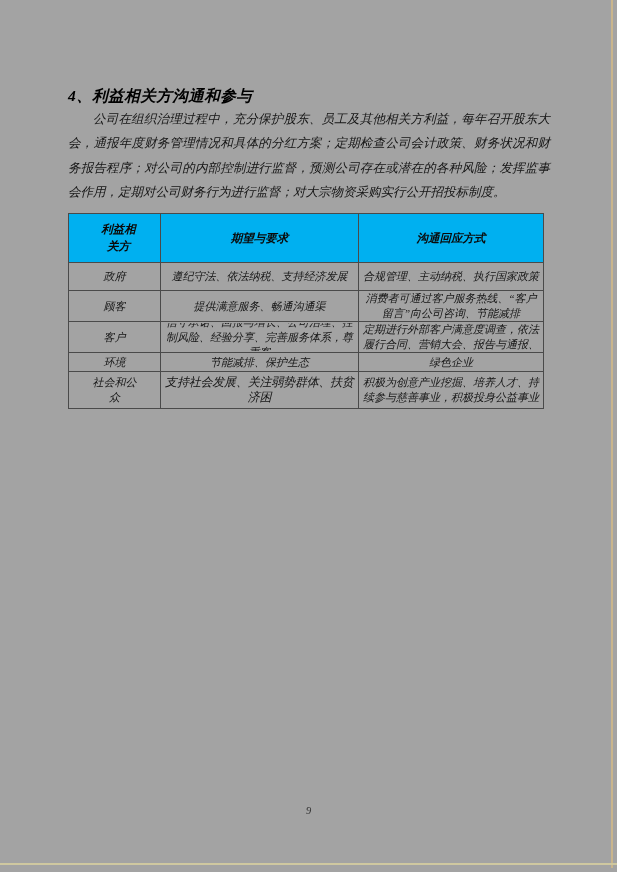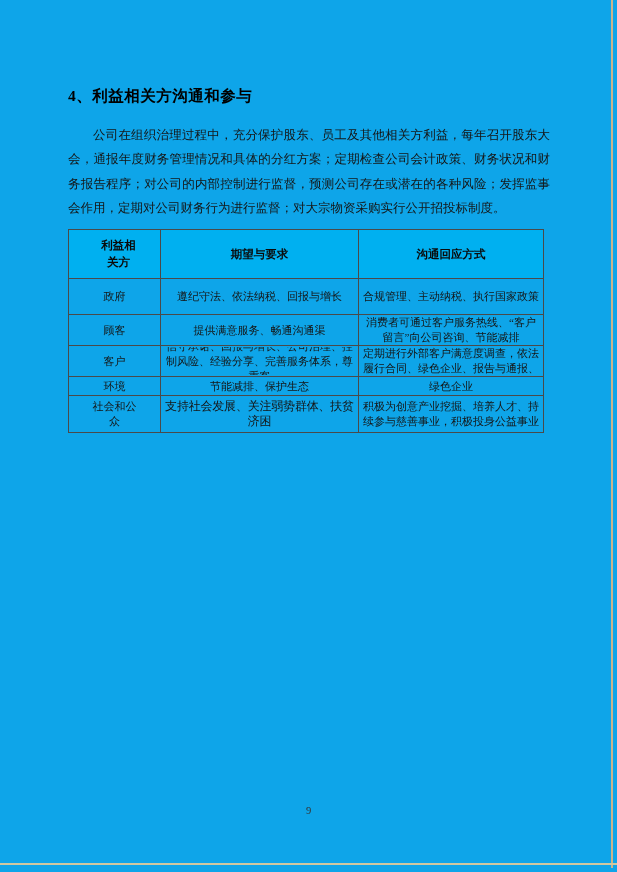--- a/index.html
+++ b/index.html
@@ -4,32 +4,31 @@
 <style>
   * { margin:0; padding:0; box-sizing:border-box; }
   html,body { background:#ffffff; }
   body {
     width:617px; height:872px;
     font-family:"Liberation Serif","DejaVu Serif",serif;
     color:#1a1a1a;
     position:relative;
     overflow:hidden;
   }
-  .page { position:absolute; inset:0; background:#0ea5e9; }
+  .page { position:absolute; inset:0; background:#a3a3a3;font-style:italic; }
   .edge-right { position:absolute; top:0; bottom:4px; left:611px; width:2px; background:#c9b58c; }
   .edge-bottom { position:absolute; left:0; right:0; top:863px; height:2px; background:#cfc8a0; }
 
   .content { position:absolute; left:68px; top:86px; width:482px; }
 
   h2.heading {
     font-size:15.5px; font-weight:bold; color:#000;
     letter-spacing:0.5px;
   }
   p.body-par {
-    margin-top:16px;
     font-size:12.5px; line-height:24.3px;
     text-align:justify; text-justify:inter-ideograph;
     text-indent:25px;
     color:#151515;
   }
 
   table.stk {
     margin-top:9px;
     border-collapse:collapse;
     table-layout:fixed;
@@ -53,21 +52,21 @@
   }
   table.stk th.c1h { padding:1px 20px; }
   table.stk td.c1d { padding:1px 19px; }
   .cw {
     display:flex; align-items:center; justify-content:center;
     overflow:hidden;
     line-height:15px;
     text-align:center;
   }
   .hw { height:46px; line-height:17px; }
-  tr.r1 .cw { height:33px; }
+  tr.r1 .cw { height:25px; }
   tr.r2 .cw { height:33px; }
   tr.r3 .cw { height:28px; }
   tr.r4 .cw { height:28px; }
   tr.r5 .cw { height:16px; }
   tr.r6 .cw { height:34px; }
   .tight { font-size:12px; letter-spacing:-0.2px; }
 
   .pagenum {
     position:absolute; left:0; top:805px; width:617px;
     text-align:center; font-size:10.5px; color:#333;
@@ -102,21 +101,21 @@
               <div class="cw hw">沟通回应方式</div>
             </th>
         </tr>
       </thead>
       <tbody>
         <tr class="r1">
           <td class="c1d">
               <div class="cw">政府</div>
             </td>
           <td>
-              <div class="cw">遵纪守法、依法纳税、回报与增长</div>
+              <div class="cw">遵纪守法、依法纳税、支持经济发展</div>
             </td>
           <td>
               <div class="cw">合规管理、主动纳税、执行国家政策</div>
             </td>
         </tr>
         <tr class="r3">
           <td class="c1d">
               <div class="cw">顾客</div>
             </td>
           <td>
@@ -127,21 +126,21 @@
             </td>
         </tr>
         <tr class="r4">
           <td class="c1d">
               <div class="cw">客户</div>
             </td>
           <td>
               <div class="cw">信守承诺、回报与增长、公司治理、控制风险、经验分享、完善服务体系，尊重客</div>
             </td>
           <td>
-              <div class="cw">定期进行外部客户满意度调查，依法履行合同、绿色企业、报告与通报、</div>
+              <div class="cw">定期进行外部客户满意度调查，依法履行合同、营销大会、报告与通报、</div>
             </td>
         </tr>
         <tr class="r5">
           <td class="c1d">
               <div class="cw">环境</div>
             </td>
           <td>
               <div class="cw">节能减排、保护生态</div>
             </td>
           <td>

